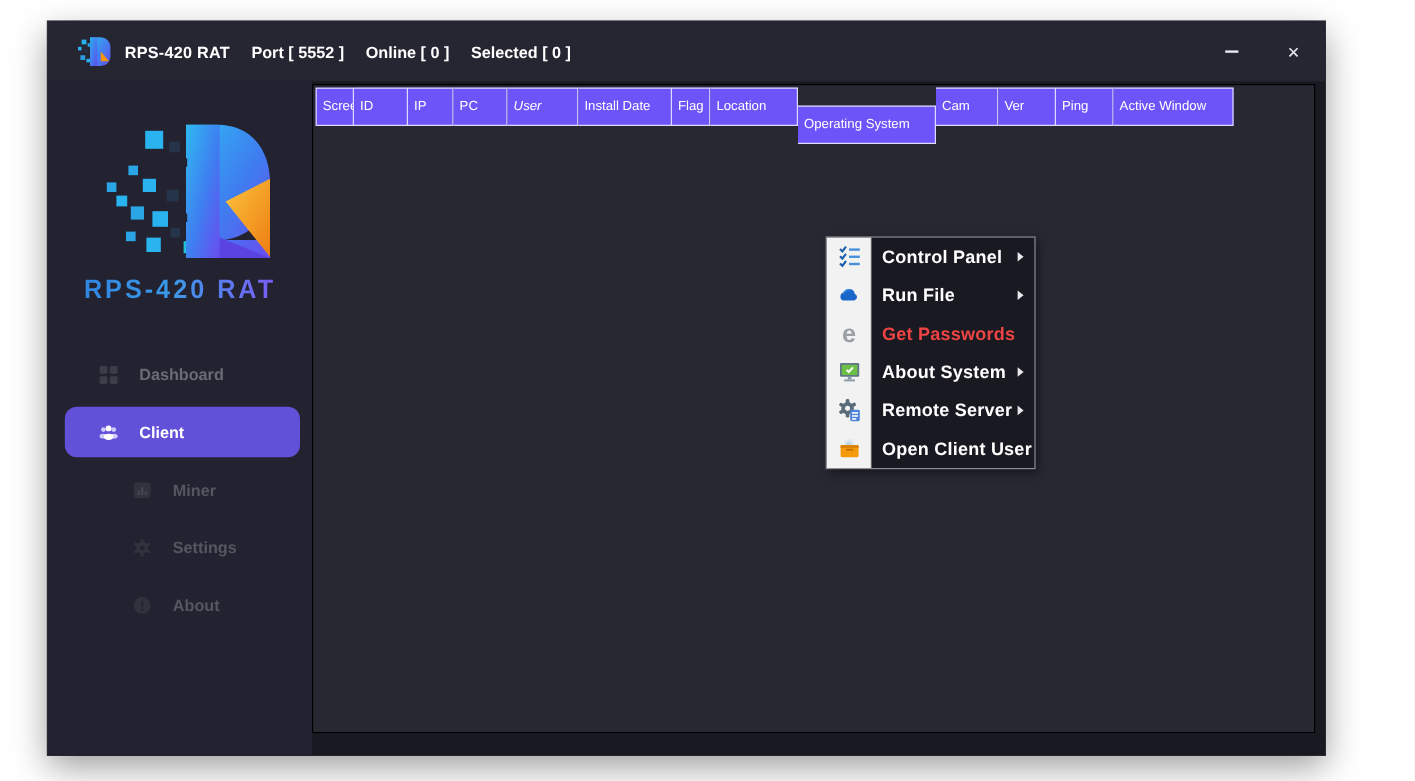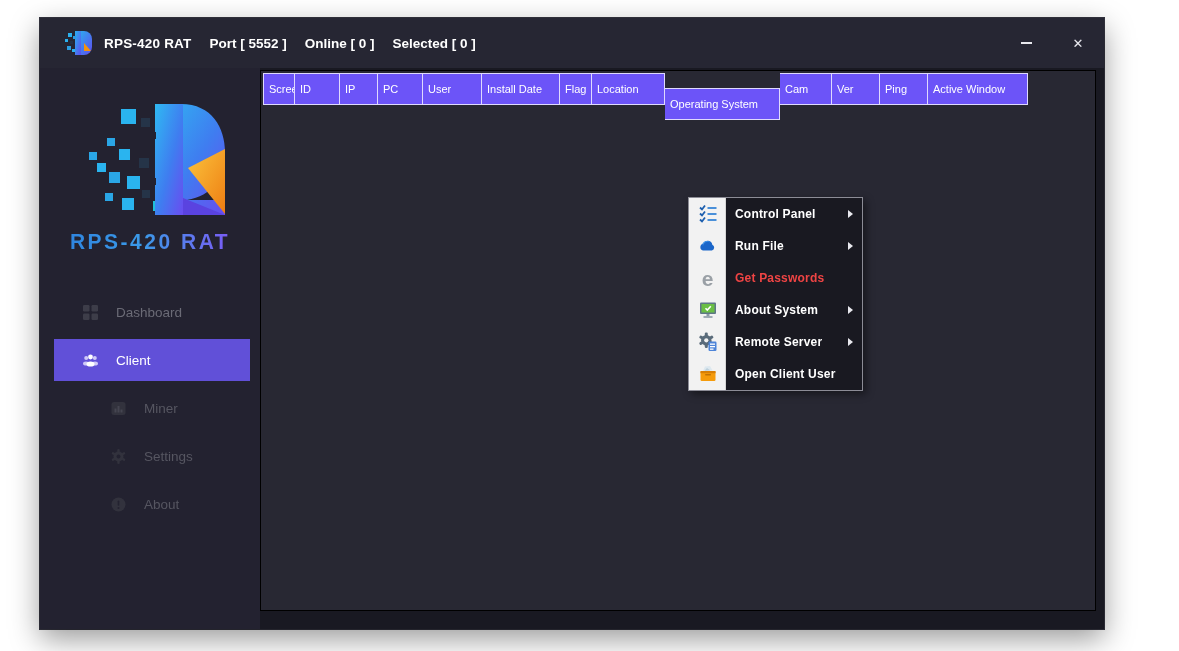--- a/index.html
+++ b/index.html
@@ -30,61 +30,61 @@
   .sidebar { width:220px; background:#232230; flex:0 0 auto; display:flex; flex-direction:column; }
   .logo-block { padding-top:34px; display:flex; flex-direction:column; align-items:center; }
   .logo-big { width:162px; height:118px; }
   .wordmark {
     margin-top:10px; font-size:21px; font-weight:bold; letter-spacing:2.5px;
     background:linear-gradient(90deg,#2f86e0,#3b9ae8 45%,#7a5cf5);
     -webkit-background-clip:text; background-clip:text; -webkit-text-fill-color:transparent; color:#4a8ae8;
     transform:scaleY(1.05);
   }
   .nav { margin-top:34px; display:flex; flex-direction:column; }
-  .nav-item { height:48px; display:flex; align-items:center; padding-left:42px; color:#6b6b76; font-size:13.5px; cursor:default; }
+  .nav-item { height:48px; display:flex; align-items:center; padding-left:42px; color:#6b6b76; font-size:13.5px; cursor:default;font-weight:bold; }
   .nav-item .n-icon { width:17px; height:17px; margin-right:17px; flex:0 0 auto; }
   .nav-item.dim { color:#565661;margin-left:28px; }
   .nav-item.active {
-    background:#6150d8; color:#fff; border-radius:0;
+    background:#6150d8; color:#fff; border-radius:10px;
     margin:3px 10px 3px 14px; padding-left:28px; height:42px;
   }
 
   
   .main { position:relative; flex:1; background:#191922; }
   .panel {
     position:absolute; left:0; top:2px; width:836px; height:541px;
     background:#282833; border:1px solid #000;
   }
   .thead { display:flex; margin:2px 0 0 2px; }
   .th {
     height:32px; background:#6c54f8; color:#fff; font-size:11px; line-height:12px;
     border-right:1px solid rgba(255,255,255,.78);
     border-top:1px solid rgba(255,255,255,.78);
     border-bottom:1px solid rgba(255,255,255,.78);
     display:flex; align-items:center; padding:2px 3px 2px 5px;
     overflow:hidden; white-space:normal; cursor:default; flex:0 0 auto;
   }
   .th:first-child { border-left:1px solid rgba(255,255,255,.78); }
   .th:nth-child(1){width:32px;} .th:nth-child(2){width:45px;} .th:nth-child(3){width:38px;}
-  .th:nth-child(4){width:45px;} .th:nth-child(5){width:59px;} .th:nth-child(6){width:78px;}
+  .th:nth-child(4){width:45px;} .th:nth-child(5){width:59px;font-style:italic;} .th:nth-child(6){width:78px;}
   .th:nth-child(7){width:32px;text-align:center;} .th:nth-child(8){width:73px;} .th:nth-child(9){width:115px;margin-top:15px;}
   .th:nth-child(10){width:52px;} .th:nth-child(11){width:48px;} .th:nth-child(12){width:48px;}
   .th:nth-child(13){width:100px;}
 
   
   .ctx {
     position:absolute; left:428px; top:129px; width:175px;
     background:#191921; border:1px solid #8c8c96;
     box-shadow:3px 3px 8px rgba(0,0,0,.45);
   }
   .ctx-gutter { position:absolute; left:0; top:0; bottom:0; width:37px; background:#f2f2f2; border-right:1px solid #d6d6d6; }
   .ctx-item { position:relative; height:32px; display:flex; align-items:center; cursor:default; }
   .ctx-icon { position:relative; width:37px; display:flex; align-items:center; justify-content:center; flex:0 0 auto; }
   .ctx-icon svg { width:20px; height:20px; }
-  .ctx-label { margin-left:9px; font-size:12px; font-weight:600; color:#fff; letter-spacing:.2px; }
+  .ctx-label { margin-left:9px; font-size:15px; font-weight:600; color:#fff; letter-spacing:.2px; }
   .ctx-item.disabled .ctx-label { color:#ef4444; }
   .ctx-arrow { margin-left:auto; margin-right:9px; width:0; height:0; border-left:5px solid #e8e8ee; border-top:4px solid transparent; border-bottom:4px solid transparent; }
   .edge-e { font-size:21px; font-weight:bold; color:#9aa0a6; font-family:"Liberation Sans",sans-serif; line-height:1; }
 </style>
 </head>
 <body>
 
 <div class="window">
 
   <div class="titlebar">

